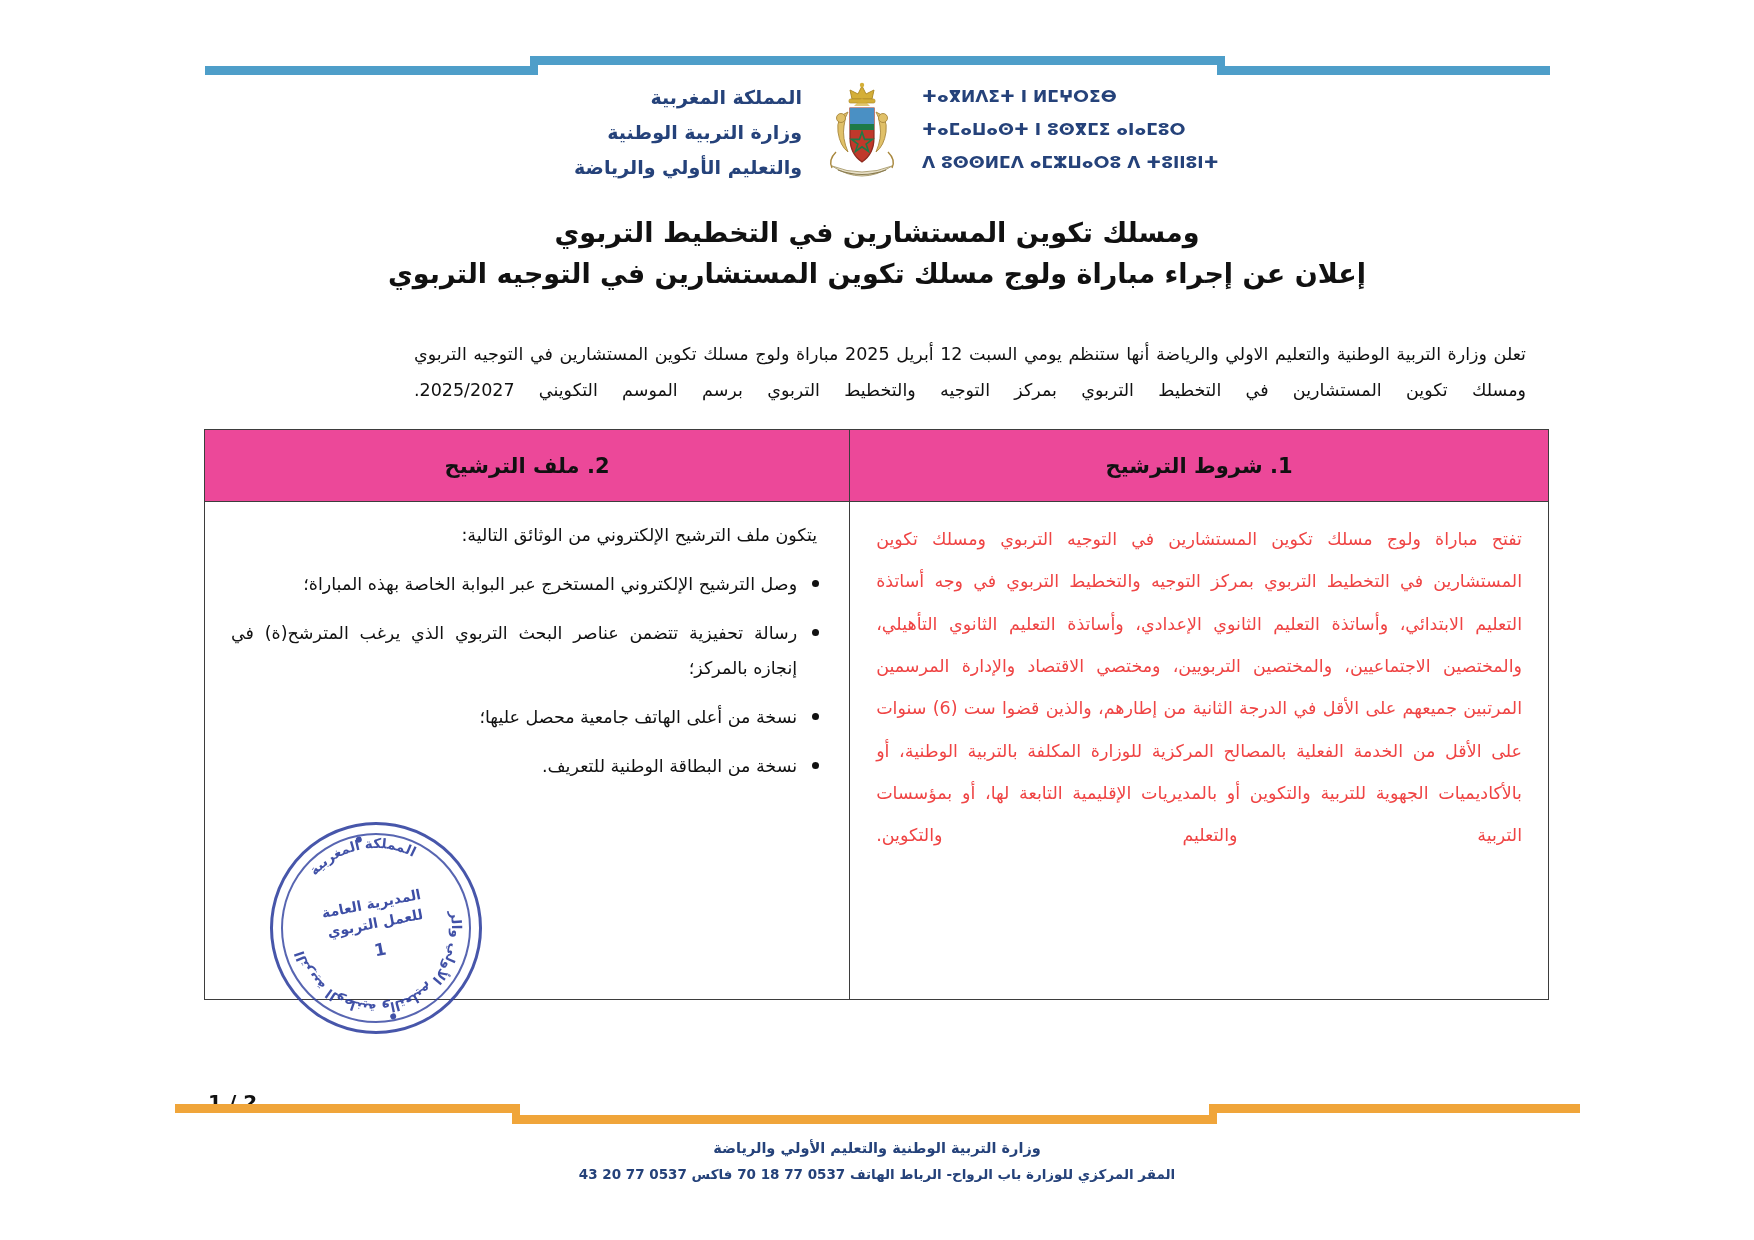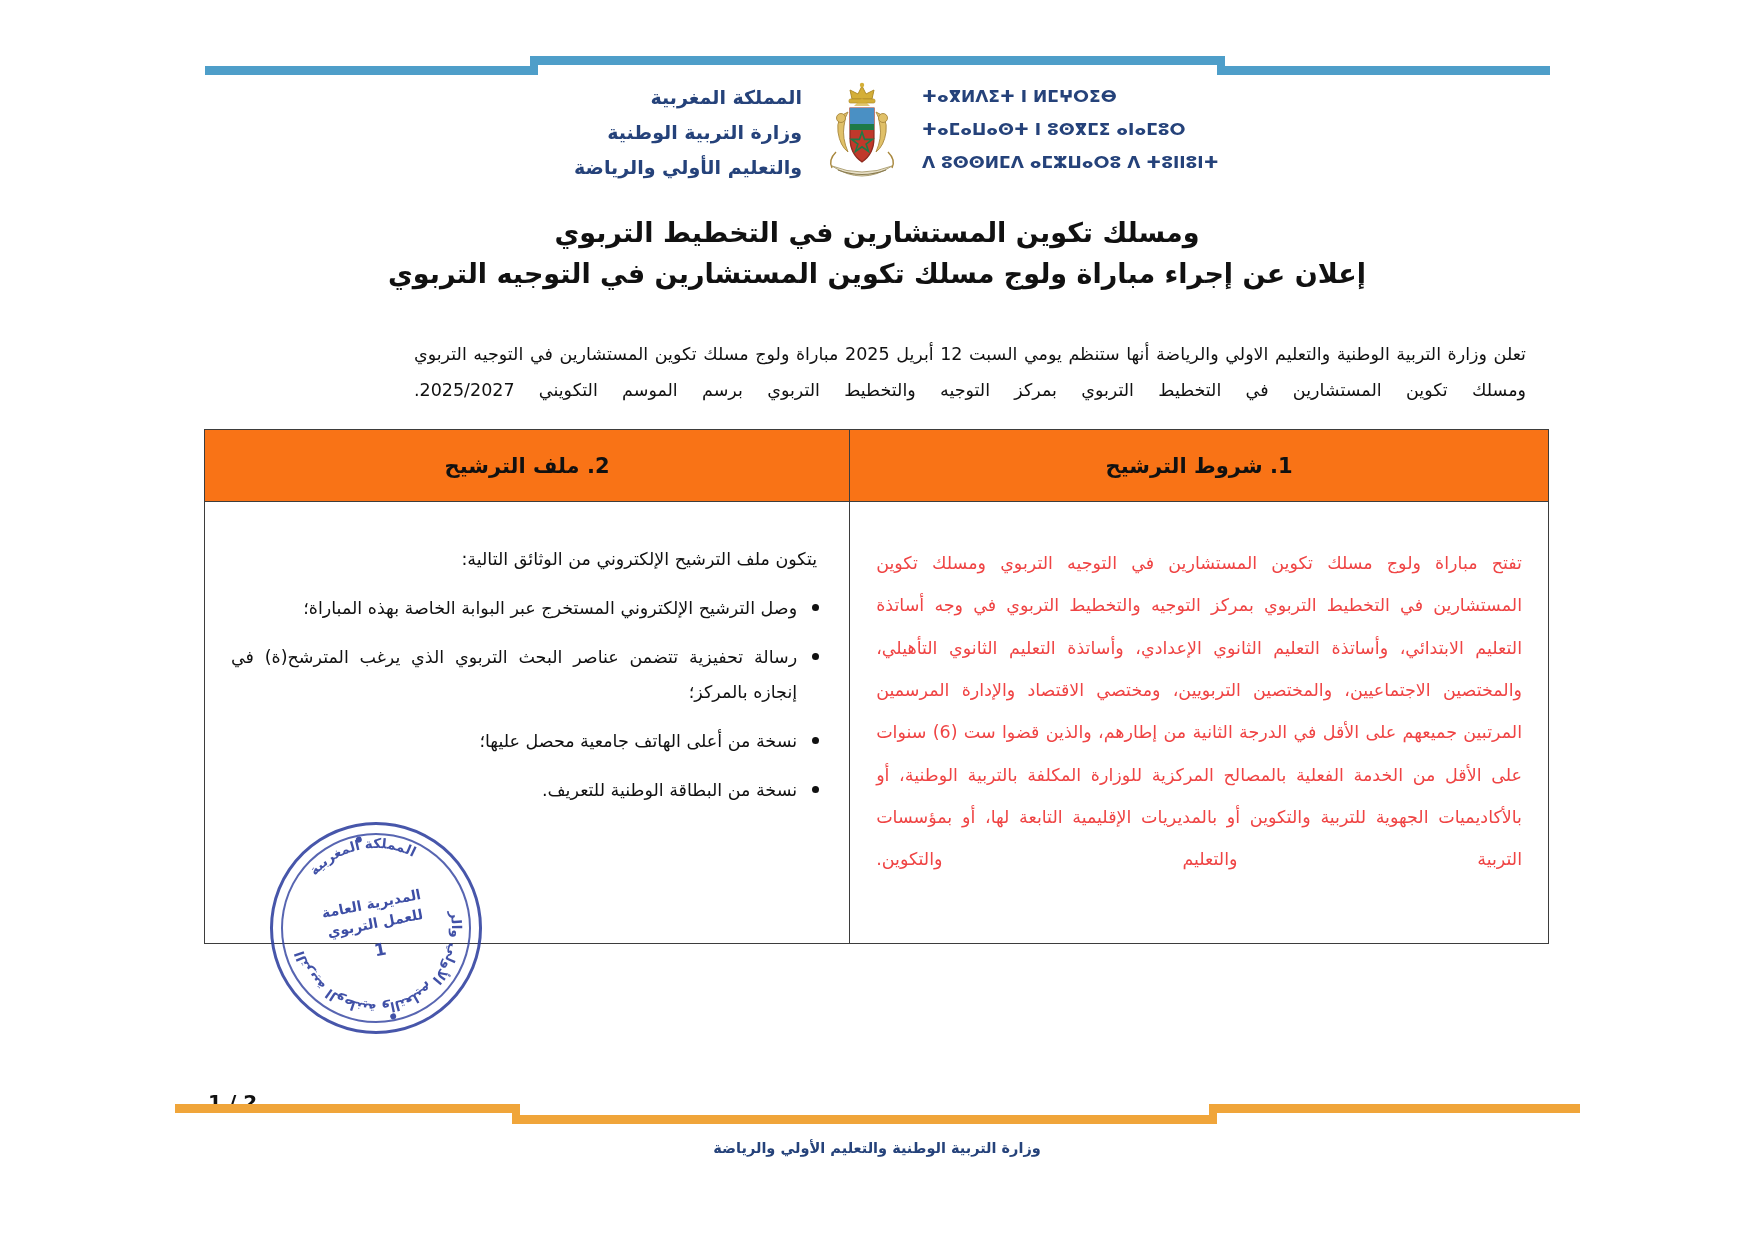--- a/index.html
+++ b/index.html
@@ -125,35 +125,35 @@
     width: 1345px;
     border-collapse: collapse;
     direction: rtl;
     table-layout: fixed;
   }
   .tbl td, .tbl th {
     border: 1.6px solid #3d3d3d;
     vertical-align: top;
   }
   .tbl thead th {
-    background: #f97316;
+    background: #ec4899;
     height: 72px;
     font-size: 21px;
     font-weight: 700;
     color: #111111;
     text-align: center;
     vertical-align: middle;
     padding: 6px 8px;
   }
   .col-right { width: 52%; }
   .col-left  { width: 48%; }
 
   .cell-body {
-    padding: 40px 26px 30px 26px;
-    height: 442px;
+    padding: 16px 26px 30px 26px;
+    height: 498px;
     margin-top: 23px;
   }
   .cond-text {
     direction: rtl;
     text-align: justify;
     text-align-last: justify;
     font-size: 17.5px;
     color: #ef4444;
     line-height: 2.42;
     font-weight: 400;
@@ -407,15 +407,16 @@
   <div class="bottom-band">
     <div class="bb-seg bb-left"></div>
     <div class="bb-seg bb-riser-l"></div>
     <div class="bb-seg bb-mid"></div>
     <div class="bb-seg bb-riser-r"></div>
     <div class="bb-seg bb-right"></div>
   </div>
 
   <div class="footer">
     <div>وزارة التربية الوطنية والتعليم الأولي والرياضة</div>
+    <div class="footer-line2">المقر المركزي للوزارة باب الرواح- الرباط الهاتف 0537 77 18 70 فاكس 0537 77 20 43</div>
   </div>
 
 </div>
 
 </body></html>

